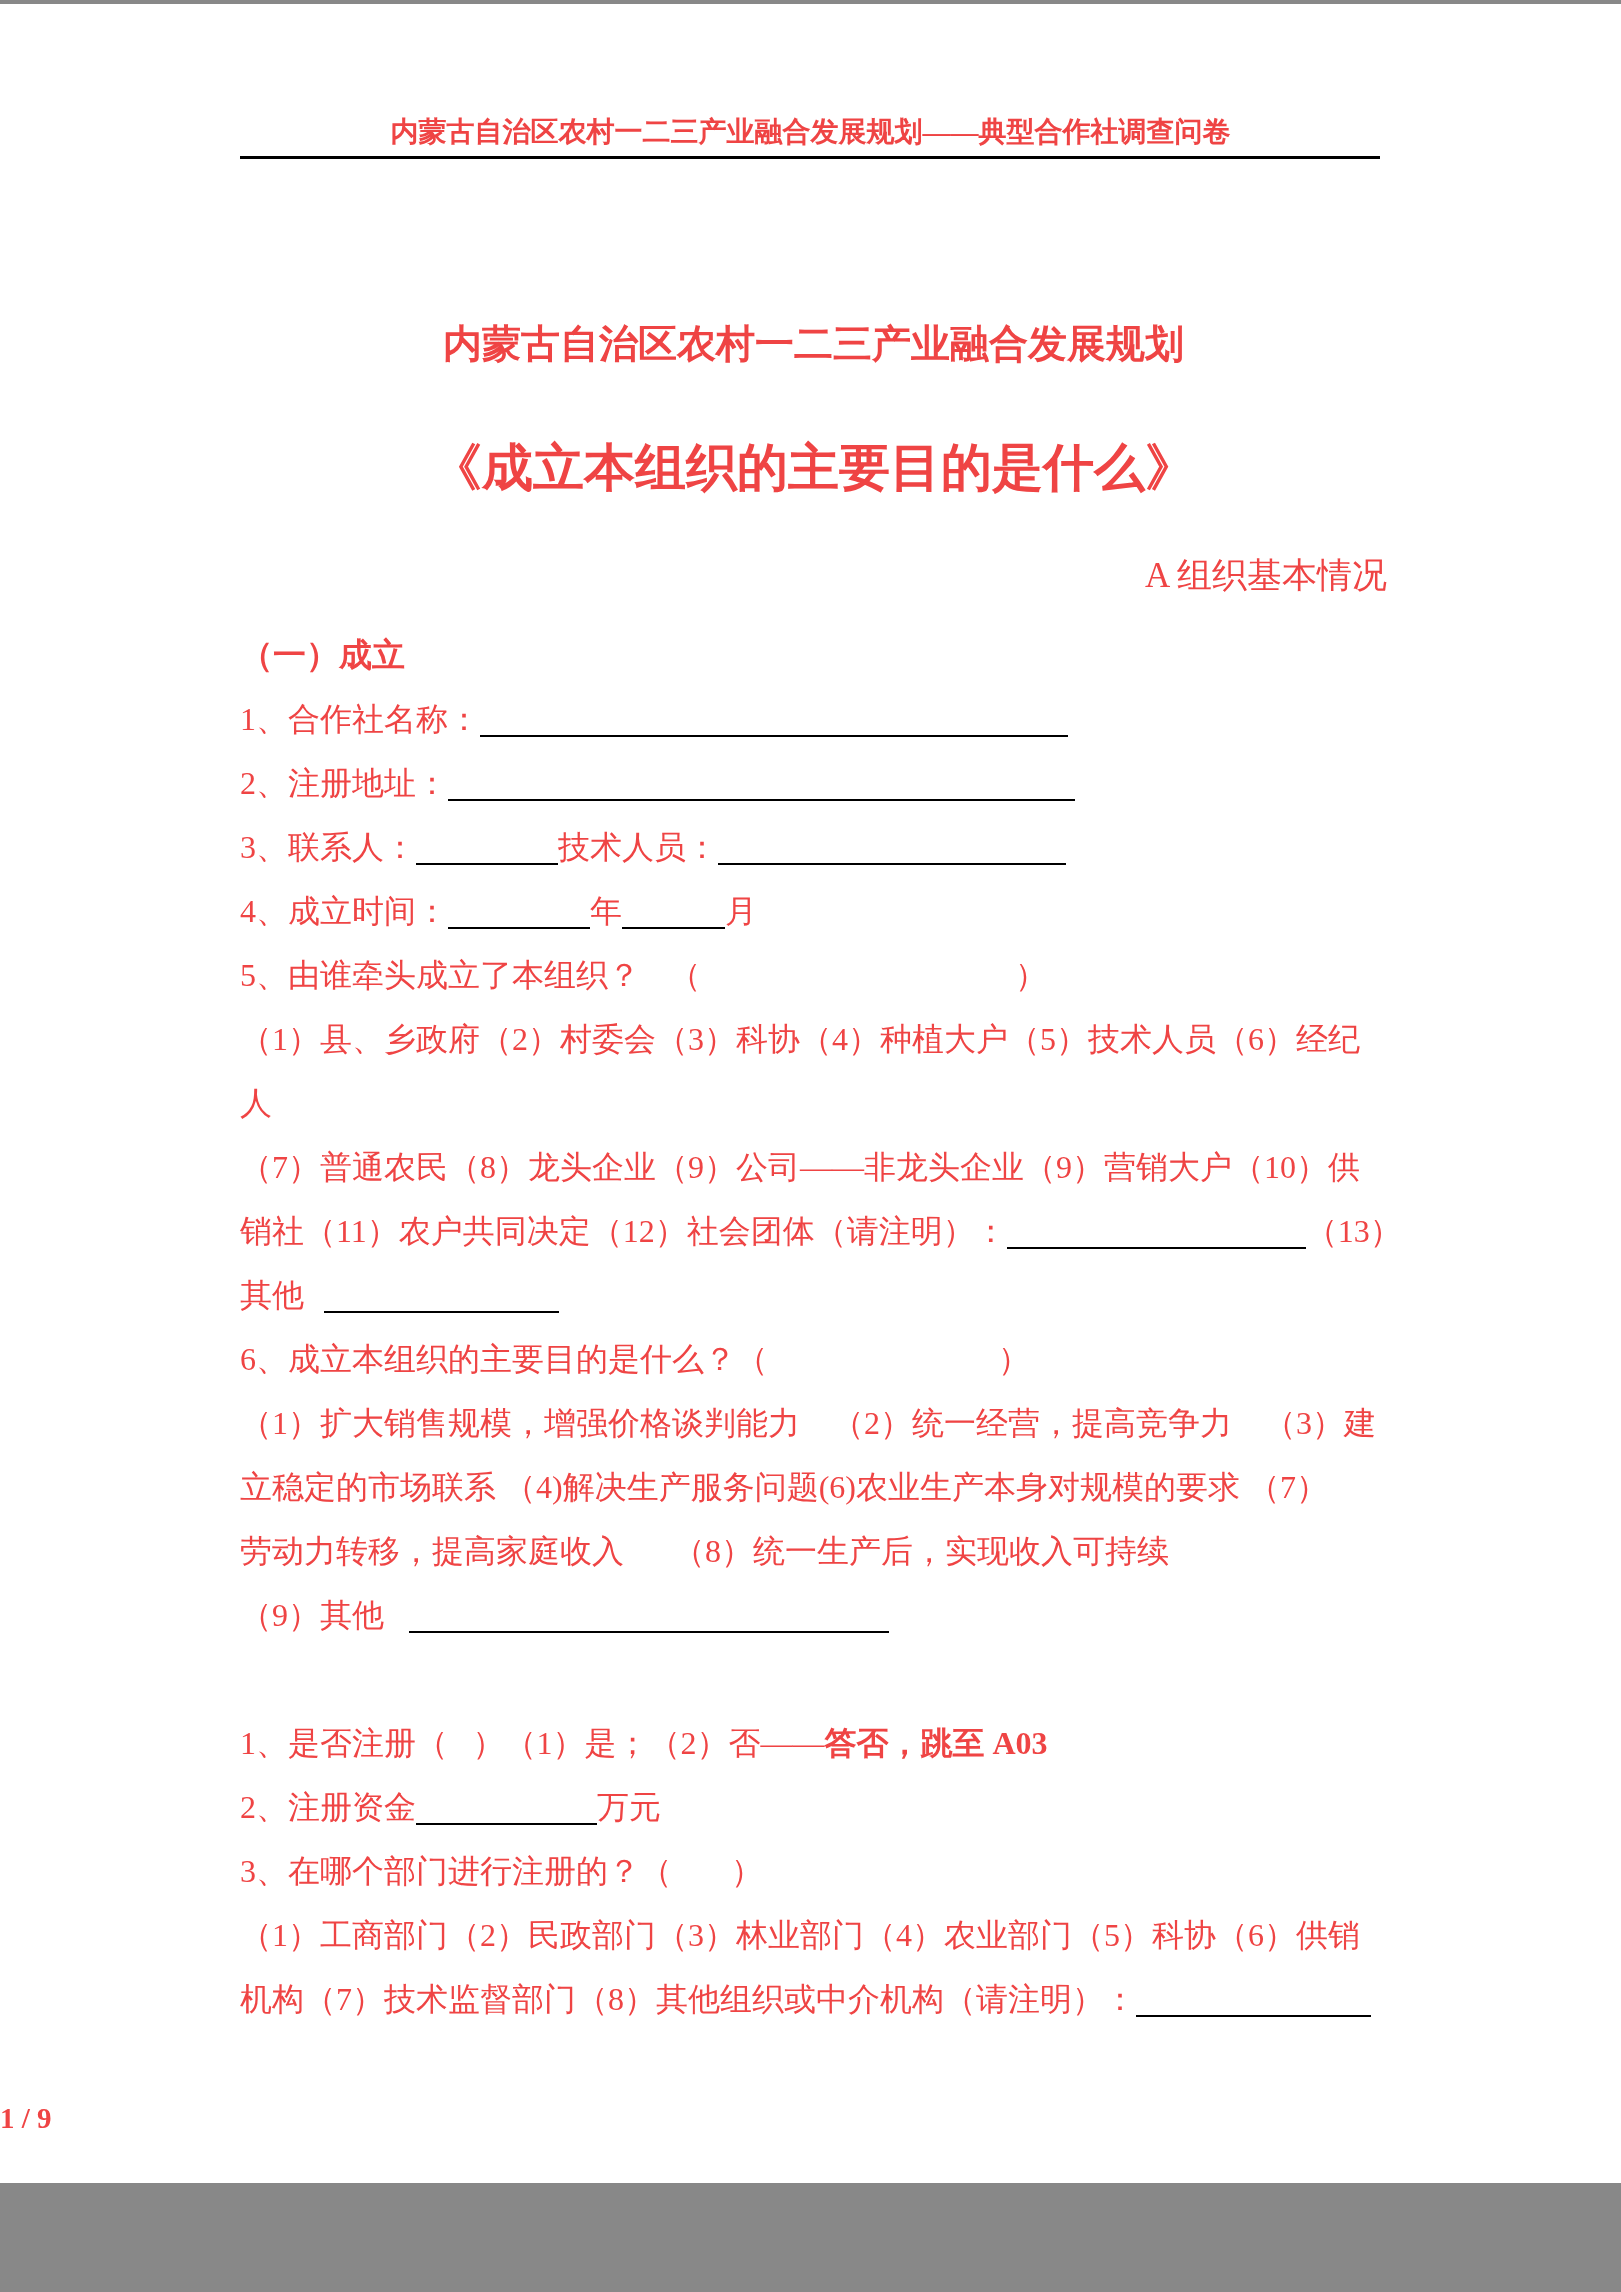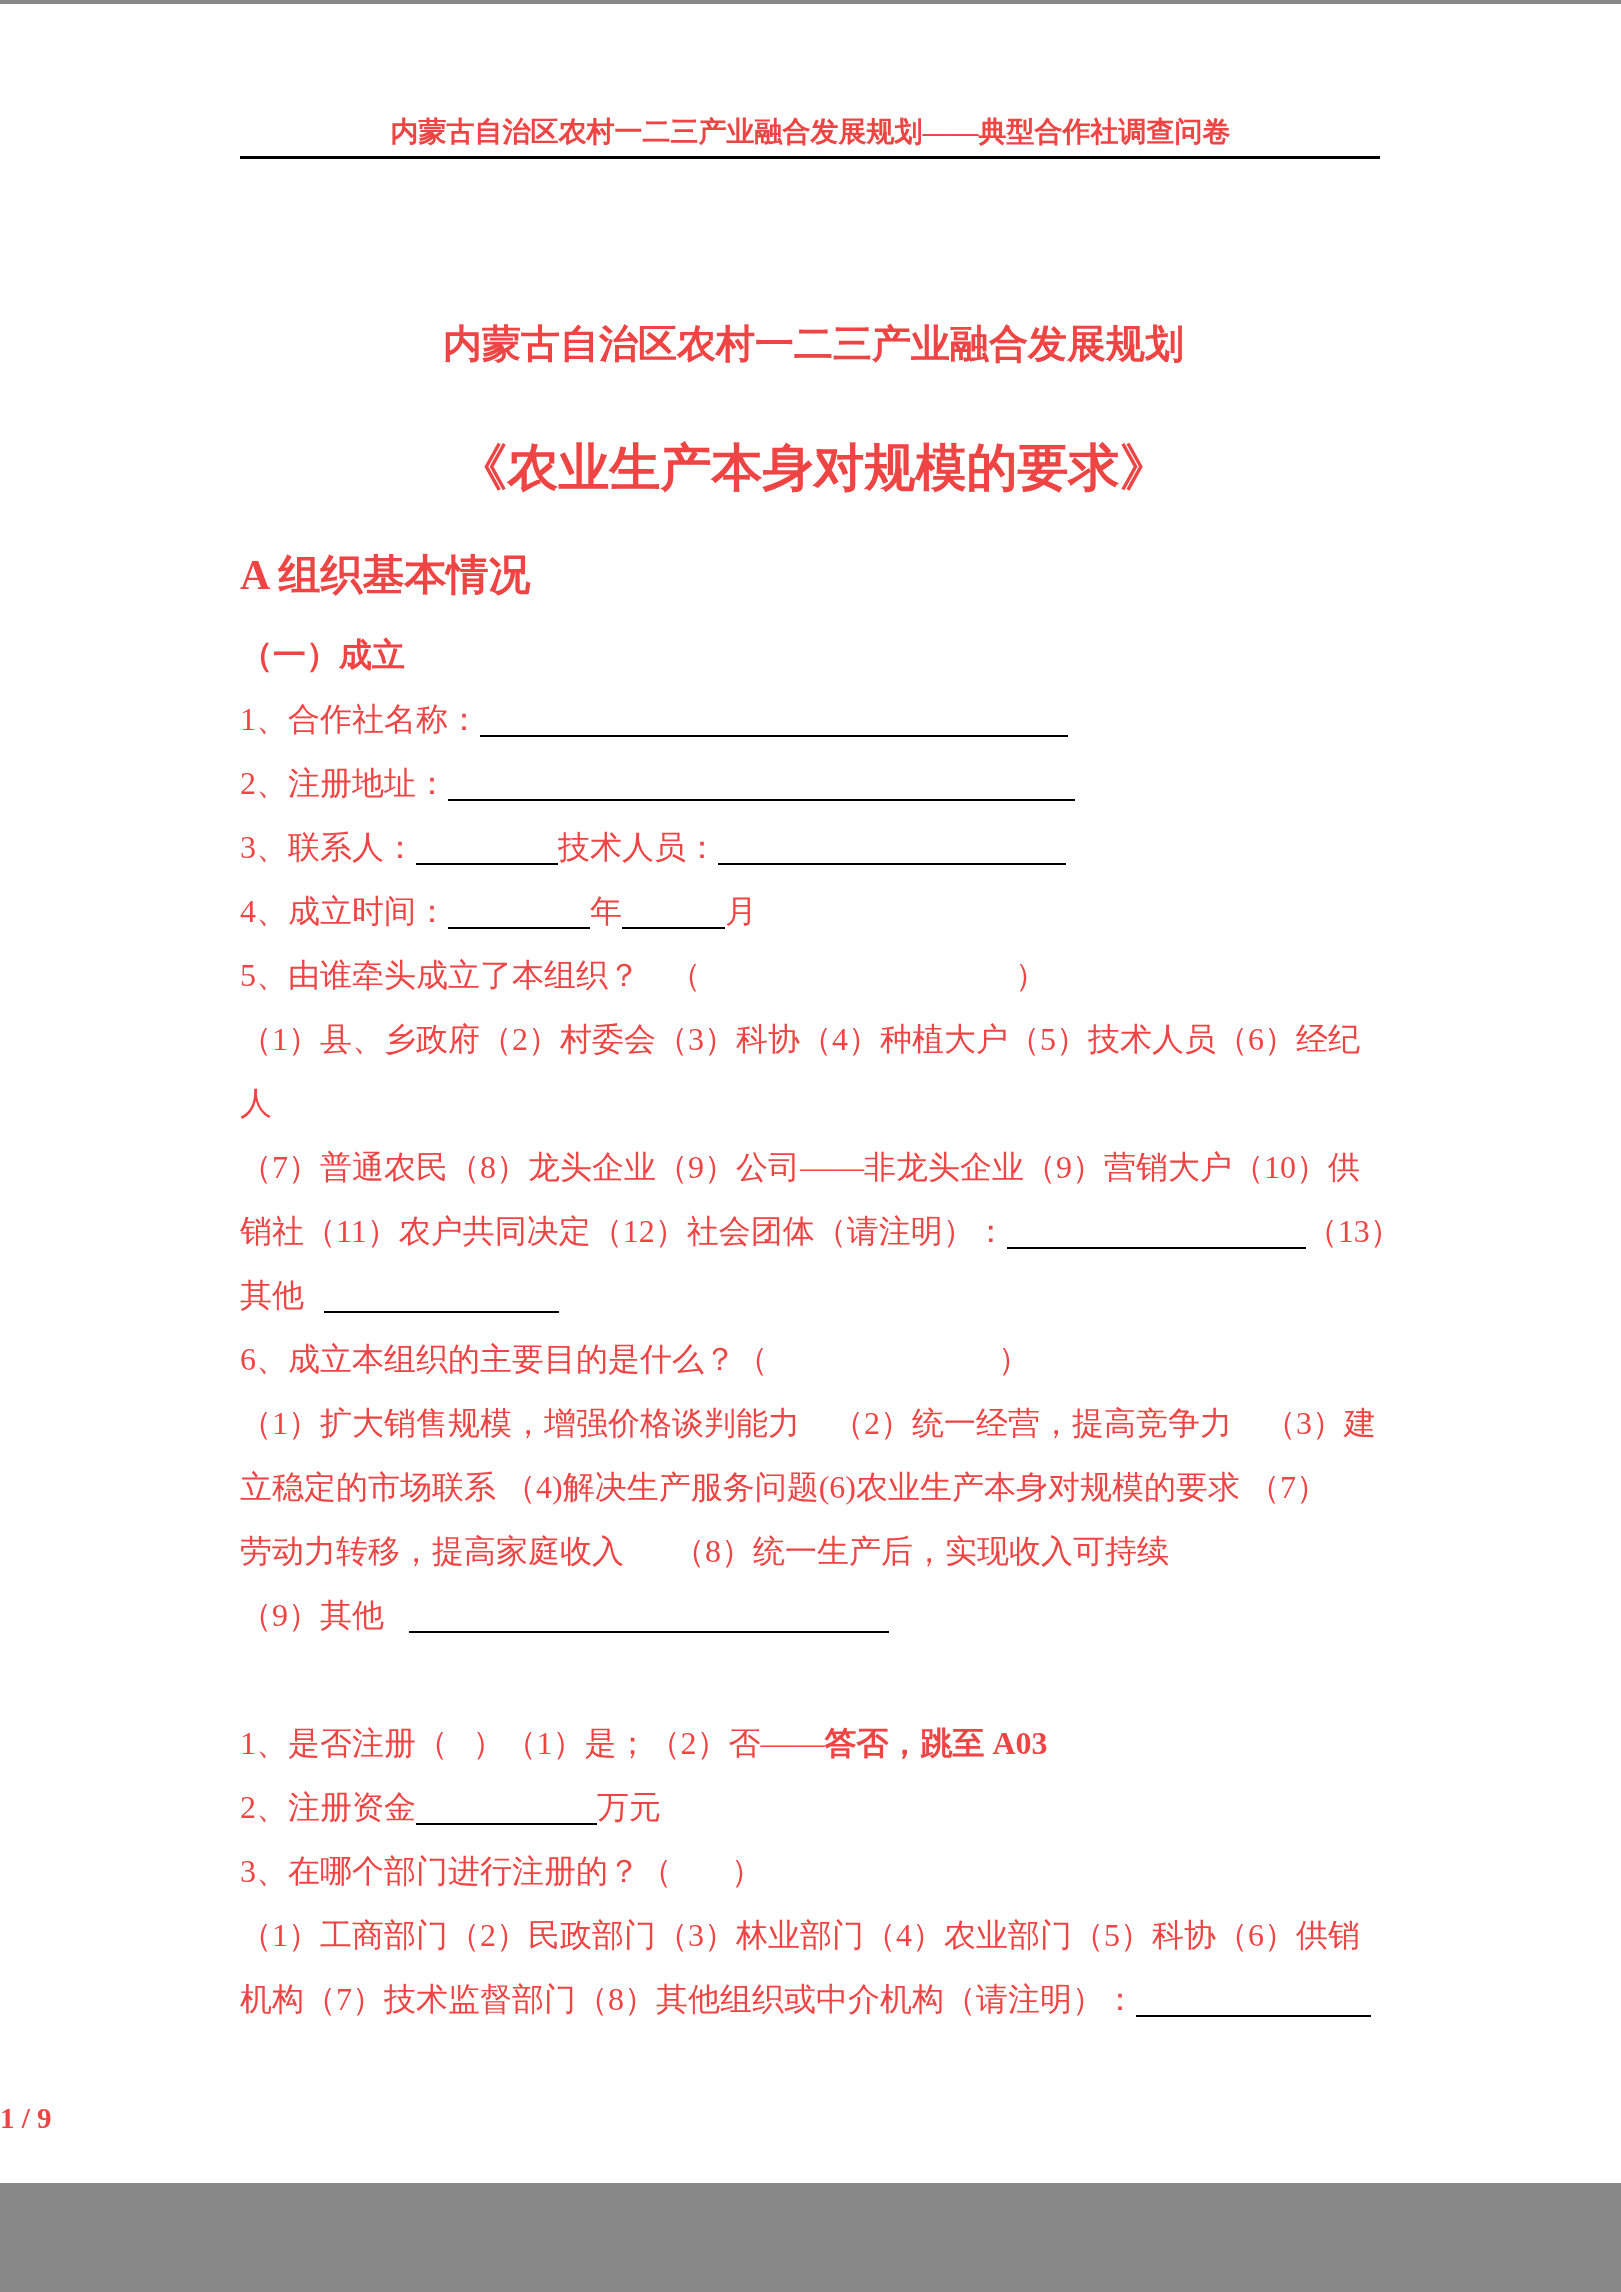--- a/index.html
+++ b/index.html
@@ -54,24 +54,24 @@
   .title2 {
     margin: 71px 0 0 0;
     font-size: 51px;
     line-height: 61px;
     font-weight: bold;
     text-align: center;
     white-space: nowrap;
   }
   .title3 {
     margin: 55px 0 0 0;
-    font-size: 42px;
+    font-size: 35px;
     line-height: 43px;
-    font-weight: bold;
-    text-align: left;
+    font-weight: normal;
+    text-align: right;
     white-space: nowrap;
   }
   #body-lines {
     margin-top: 25.5px;
   }
   .line {
     height: 64px;
     line-height: 64px;
     font-size: 32px;
     white-space: nowrap;
@@ -106,21 +106,21 @@
 </style>
 </head>
 <body>
 
 <div class="page">
   <div class="header-text">内蒙古自治区农村一二三产业融合发展规划——典型合作社调查问卷</div>
   <div class="header-rule"></div>
 
   <div class="content">
     <h1 class="title1">内蒙古自治区农村一二三产业融合发展规划</h1>
-    <h2 class="title2">《农业生产本身对规模的要求》</h2>
+    <h2 class="title2">《成立本组织的主要目的是什么》</h2>
     <h3 class="title3">A 组织基本情况</h3>
     <div id="body-lines">
         <div class="line heading"><span class="seg">（一）成立</span></div>
         <div class="line"><span class="seg">1、合作社名称：</span><span class="blank" style="width: 588px;"></span></div>
         <div class="line"><span class="seg">2、注册地址：</span><span class="blank" style="width: 627px;"></span></div>
         <div class="line"><span class="seg">3、联系人：</span><span class="blank" style="width: 142px;"></span><span class="seg">技术人员：</span><span class="blank" style="width: 348px;"></span></div>
         <div class="line"><span class="seg">4、成立时间：</span><span class="blank" style="width: 142px;"></span><span class="seg">年</span><span class="blank" style="width: 103px;"></span><span class="seg">月</span></div>
         <div class="line"><span class="seg">5、由谁牵头成立了本组织？</span><span class="gap" style="width: 29px;"></span><span class="seg">（</span><span class="gap" style="width: 314px;"></span><span class="seg">）</span></div>
         <div class="line"><span class="seg">（1）县、乡政府（2）村委会（3）科协（4）种植大户（5）技术人员（6）经纪</span></div>
         <div class="line"><span class="seg">人</span></div>

